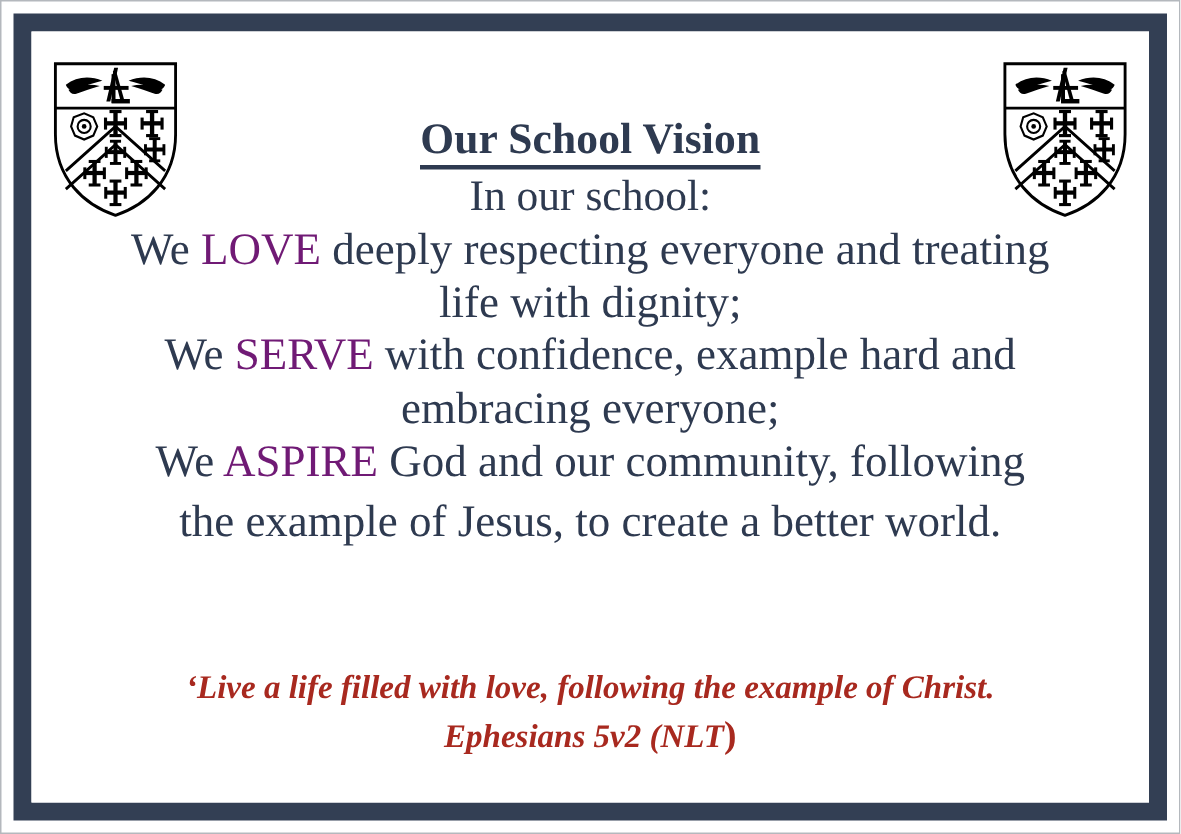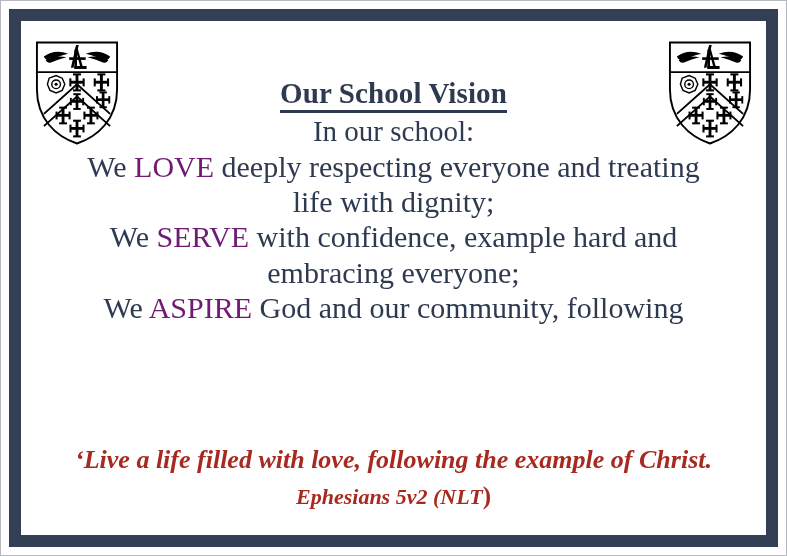--- a/index.html
+++ b/index.html
@@ -102,21 +102,21 @@
     position: absolute;
     left: 0;
     right: 0;
     top: 422px;
     text-align: center;
     color: #a8291f;
     font-style: italic;
     font-weight: bold;
   }
   .scripture-line {
-    font-size: 26px;
+    font-size: 22px;
     line-height: 1.32;
     margin: 0;
     white-space: nowrap;
   }
   .scripture-ref {
     font-size: 22px;
     line-height: 1.5;
     margin: 0;
     white-space: nowrap;
   }
@@ -334,20 +334,21 @@
         <p class="vision-line">
           <span>We </span><span class="kw">SERVE</span><span> with confidence, example hard and</span>
         </p>
 
         <p class="vision-line">embracing everyone;</p>
 
         <p class="vision-line">
           <span>We </span><span class="kw">ASPIRE</span><span> God and our community,  following</span>
         </p>
 
+        <p class="vision-line wide">the example of Jesus, to create a better world.</p>
       </div>
 
       <div class="scripture">
         <p class="scripture-line">‘Live a life filled with love, following the example of Christ.</p>
         <p class="scripture-ref">
           <span>Ephesians 5v2 (NLT</span><span class="paren-close">)</span>
         </p>
       </div>
 
     </div>

